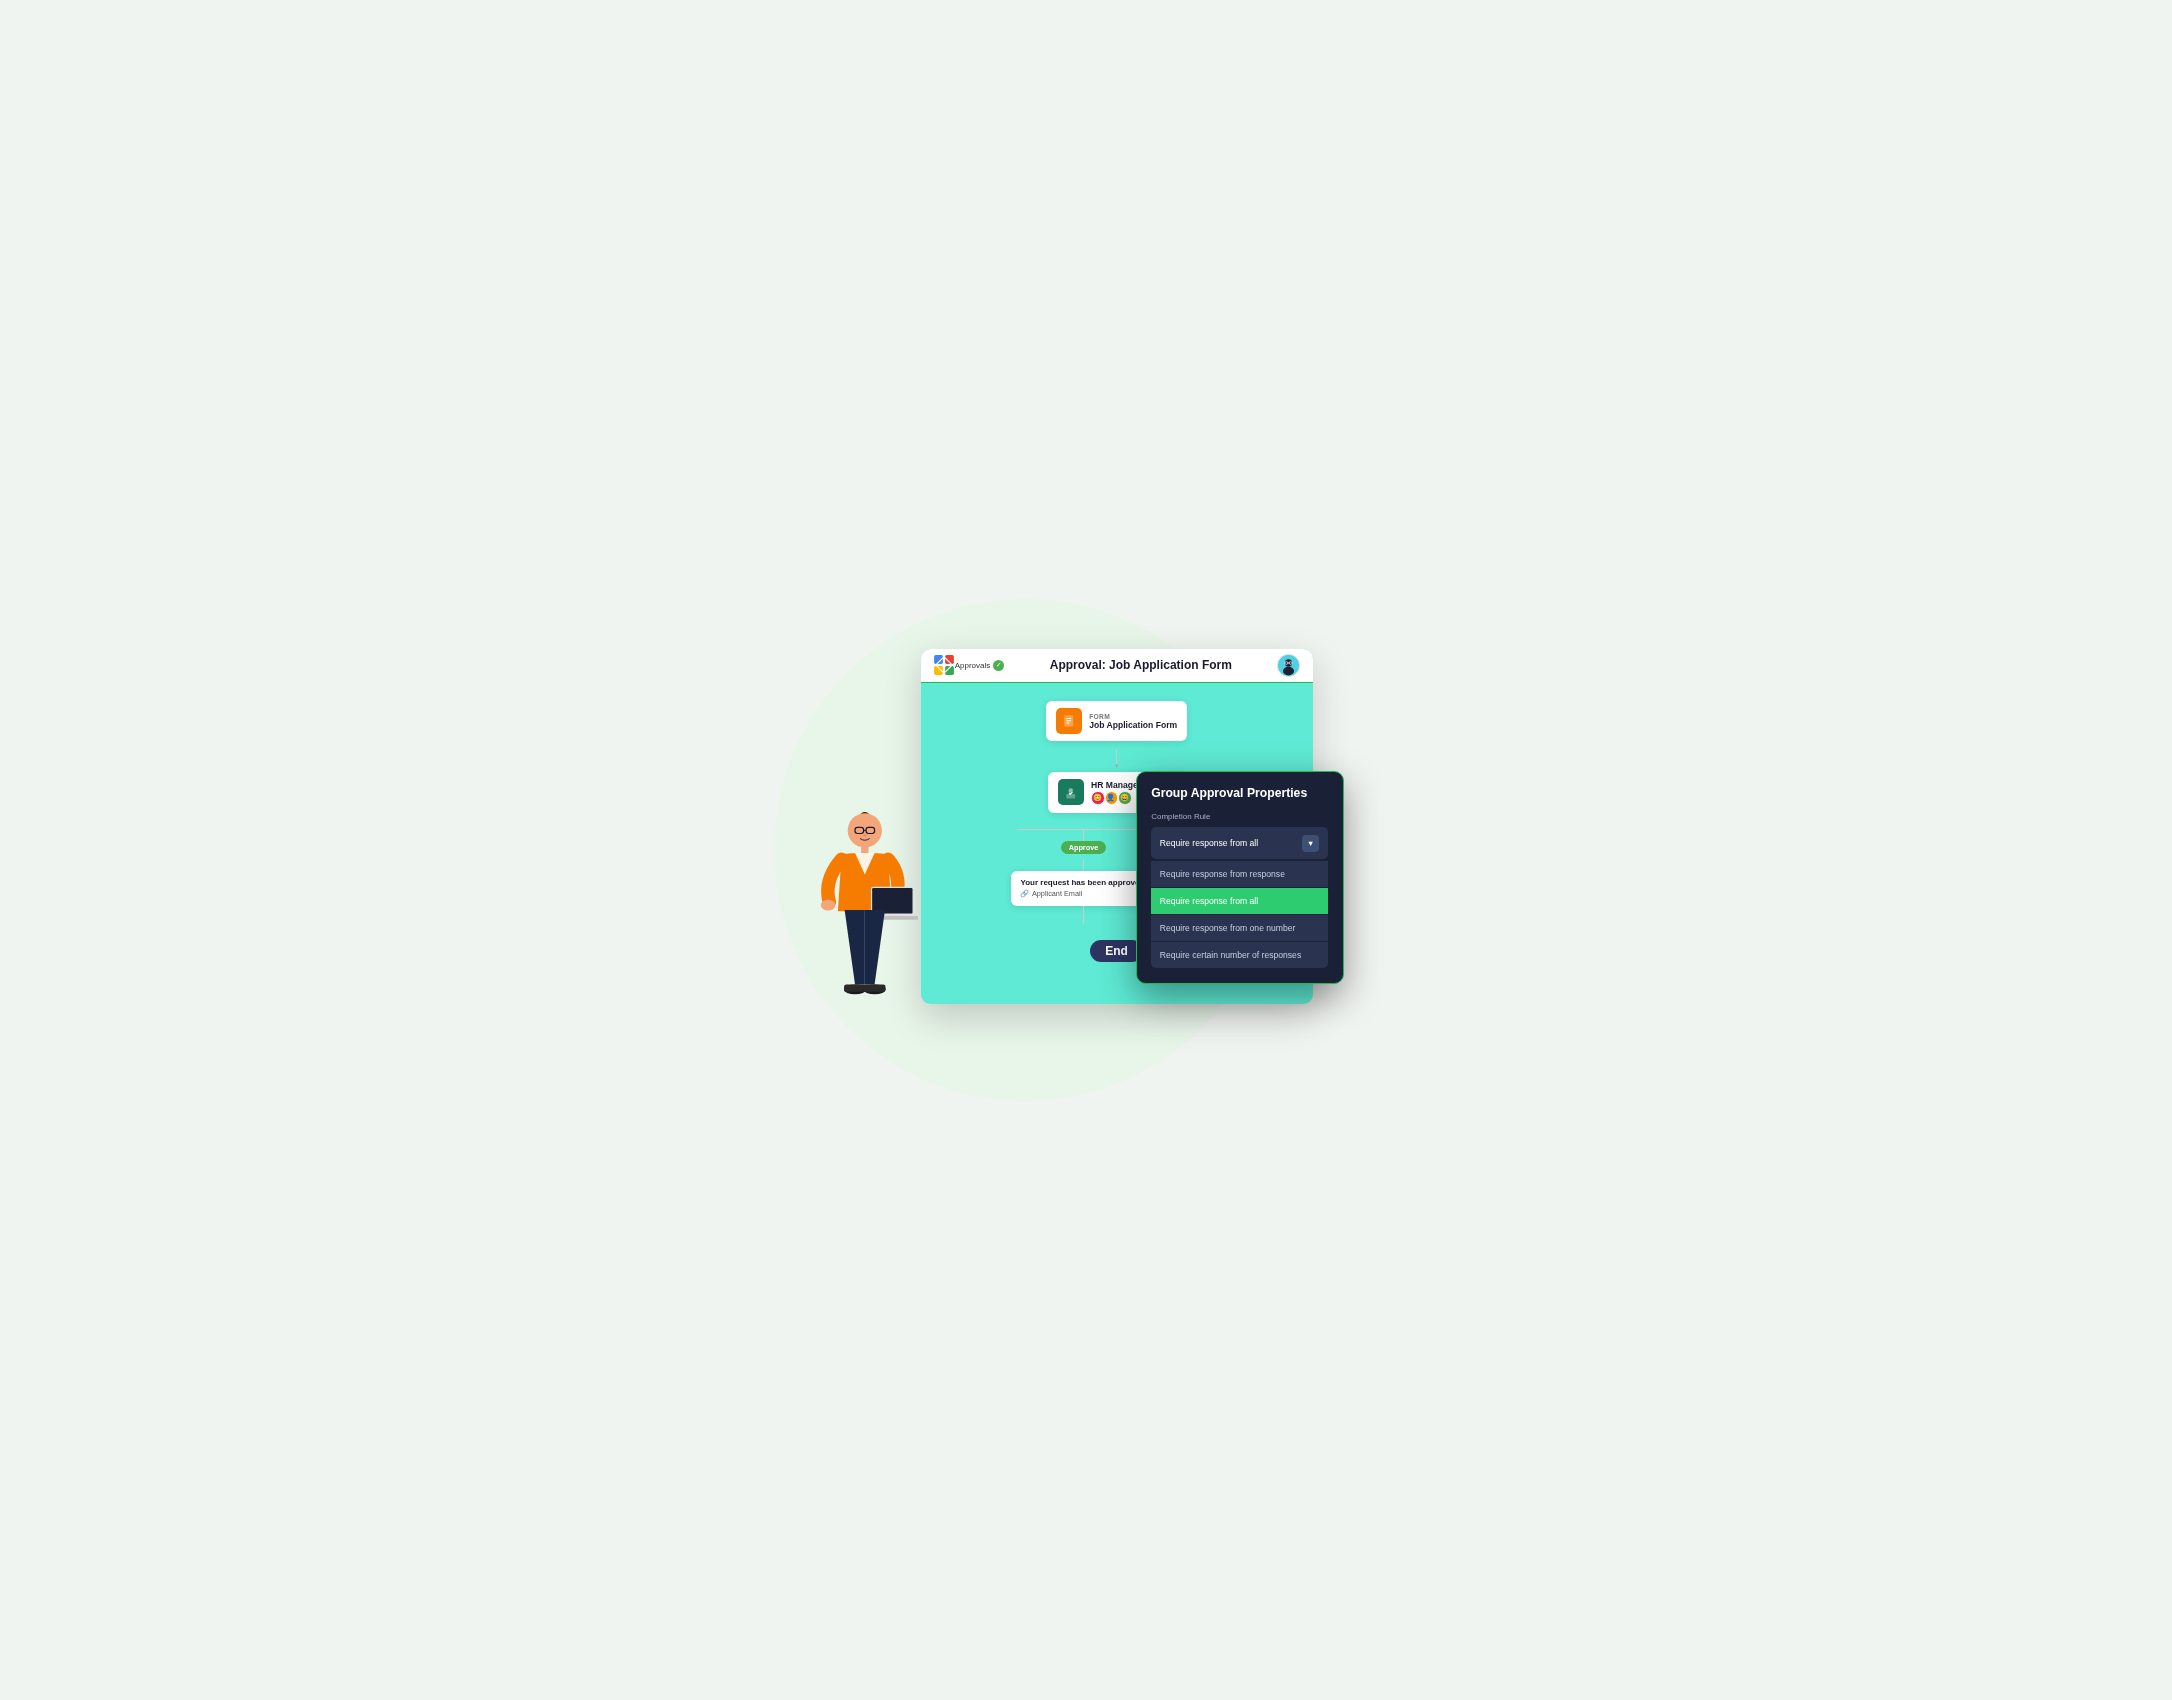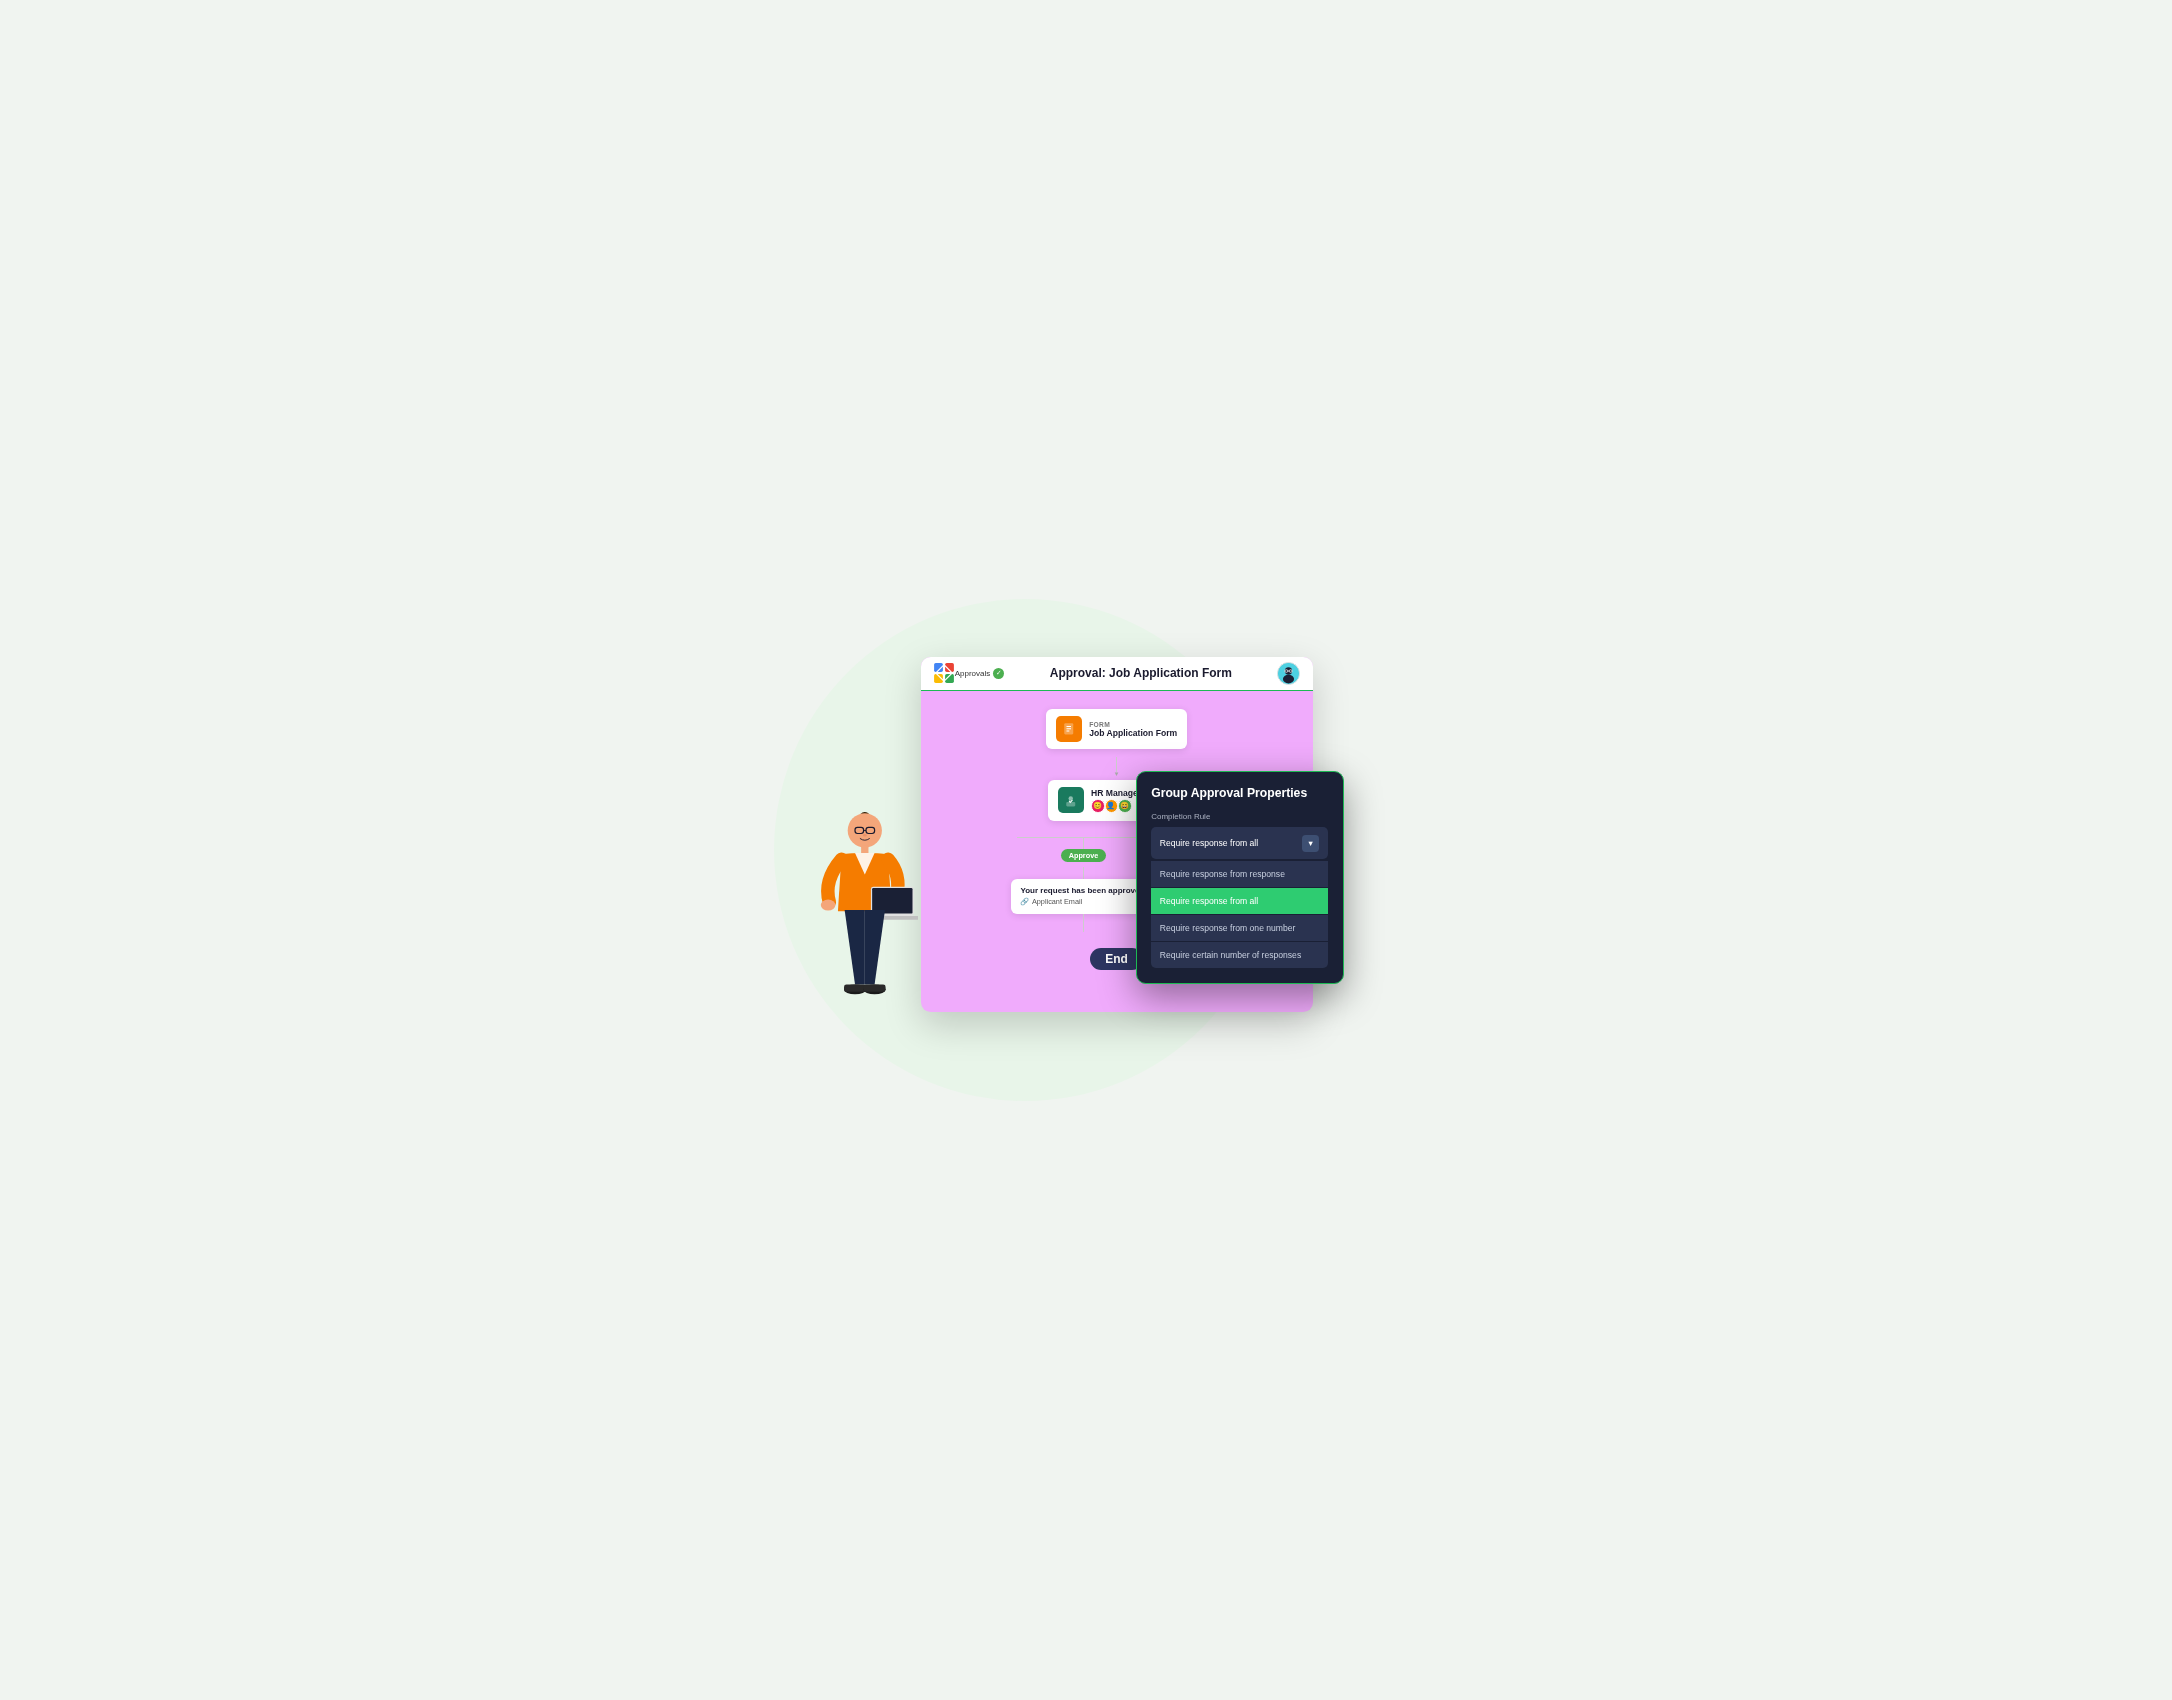--- a/index.html
+++ b/index.html
@@ -27,25 +27,25 @@
       background: #e8f5e9;
       border-radius: 50%;
       top: -37px;
       left: -37px;
       z-index: 0;
     }
 
     
     .app-window {
       position: absolute;
-      top: 21px;
+      top: 13px;
       left: 110px;
       width: 392px;
       height: 355px;
-      background: #f0abfc;
+      background: #5eead4;
       border-radius: 9.8px;
       box-shadow: 0 12.2px 37px rgba(0,0,0,0.18);
       overflow: hidden;
       z-index: 2;
     }
 
     .app-header {
       display: flex;
       align-items: center;
       padding: 0 12.2px;

